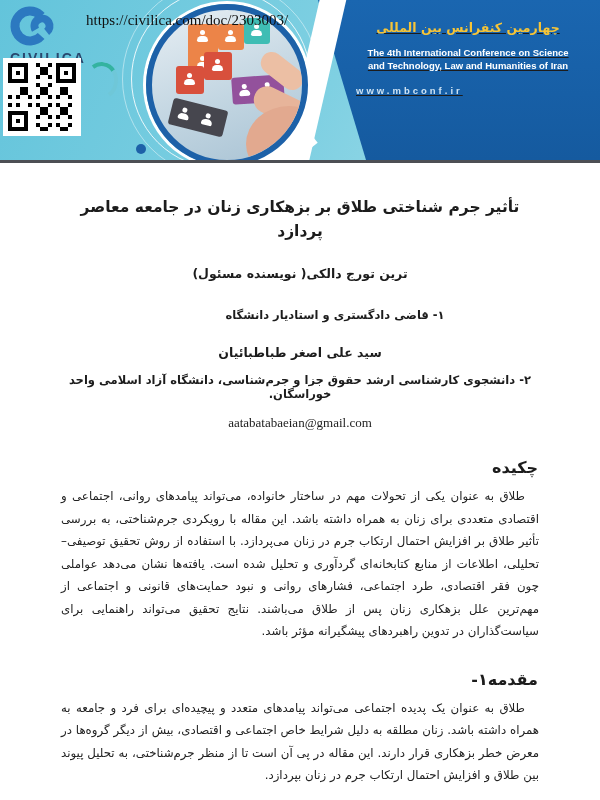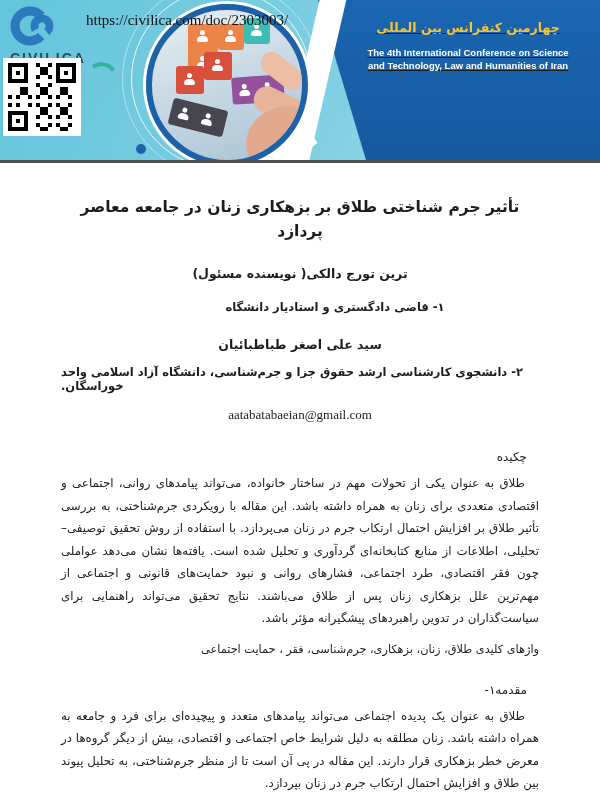--- a/index.html
+++ b/index.html
@@ -75,26 +75,26 @@
   .be{color:#ffffff;font-weight:bold;font-size:9.5px;
       font-family:"Liberation Sans",sans-serif;line-height:13px;}
   .be.first{margin-top:11px;}
   .bw{color:#cfe3f3;font-weight:bold;font-size:9.5px;letter-spacing:3px;margin-top:13px;
       font-family:"Liberation Sans",sans-serif;text-align:left;padding-left:14px;}
 
   
   main{direction:rtl;padding:0 61px;text-align:right;}
   h1{font-size:15.5px;font-weight:bold;text-align:center;margin:32px 0 0 0;line-height:24px;}
   .author{font-size:12.5px;font-weight:bold;text-align:center;margin-top:23px;}
-  .aff{font-size:11.5px;font-weight:bold;margin-top:19px;}
+  .aff{font-size:11.5px;font-weight:bold;margin-top:27px;}
   .aff1{text-align:right;padding-left:70px;text-align:center;}
-  .aff2{text-align:left;margin-top:13px;}
+  .aff2{text-align:center;margin-top:13px;}
   .email{font-family:"Liberation Serif",serif;direction:ltr;font-size:13px;
          text-align:center;margin-top:14px;}
-  h2.sec{font-size:12px;font-weight:normal;margin:27px 12px 0 0;}
+  h2.sec{font-size:16px;font-weight:bold;margin:27px 1px 0 0;}
   .para{font-size:11.8px;line-height:22.5px;text-align:justify;margin:8px 0 0 0;
         text-indent:14px;color:#222;}
   .keywords{font-size:11.3px;margin-top:13px;color:#222;}
   .intro-h{margin-top:17px;}
 </style>
 </head>
 <body>
 
 <div class="page">
 
@@ -261,35 +261,35 @@
           <div style="left: 16px; top: 64px; width: 4px; height: 4px;"></div>
         </div>
       </div>
 
     <div class="url">https://civilica.com/doc/2303003/</div>
 
     <div class="banner-text">
       <div class="b1">چهارمین کنفرانس بین المللی</div>
       <div class="be first">The 4th International Conference on Science</div>
       <div class="be">and Technology, Law and Humanities of Iran</div>
+      <div class="bw">www.mbconf.ir</div>
     </div>
   </header>
 
   <main>
     <h1>تأثیر جرم شناختی طلاق بر بزهکاری زنان در جامعه معاصر پردازد</h1>
 
     <div class="author">ترین تورج دالکی( نویسنده مسئول)</div>
     <div class="aff aff1">۱- قاضی دادگستری و استادیار دانشگاه</div>
 
     <div class="author">سید علی اصغر طباطبائیان</div>
     <div class="aff aff2">۲- دانشجوی کارشناسی ارشد حقوق جزا و جرم‌شناسی، دانشگاه آزاد اسلامی واحد خوراسگان.</div>
     <div class="email">aatabatabaeian@gmail.com</div>
 
     <h2 class="sec">چکیده</h2>
     <p class="para">طلاق به عنوان یکی از تحولات مهم در ساختار خانواده، می‌تواند پیامدهای روانی، اجتماعی و اقتصادی متعددی برای زنان به همراه داشته باشد. این مقاله با رویکردی جرم‌شناختی، به بررسی تأثیر طلاق بر افزایش احتمال ارتکاب جرم در زنان می‌پردازد. با استفاده از روش تحقیق توصیفی–تحلیلی، اطلاعات از منابع کتابخانه‌ای گردآوری و تحلیل شده است. یافته‌ها نشان می‌دهد عواملی چون فقر اقتصادی، طرد اجتماعی، فشارهای روانی و نبود حمایت‌های قانونی و اجتماعی از مهم‌ترین علل بزهکاری زنان پس از طلاق می‌باشند. نتایج تحقیق می‌تواند راهنمایی برای سیاست‌گذاران در تدوین راهبردهای پیشگیرانه مؤثر باشد.</p>
 
-    <div class="keywords">واژهای کلیدی طلاق، زنان، بزهکاری، جرم‌شناسی، فقر ، حمایت اجتماعی</div>
 
     <h2 class="sec intro-h"><span dir="ltr">-۱مقدمه</span></h2>
     <p class="para">طلاق به عنوان یک پدیده اجتماعی می‌تواند پیامدهای متعدد و پیچیده‌ای برای فرد و جامعه به همراه داشته باشد. زنان مطلقه به دلیل شرایط خاص اجتماعی و اقتصادی، بیش از دیگر گروه‌ها در معرض خطر بزهکاری قرار دارند. این مقاله در پی آن است تا از منظر جرم‌شناختی، به تحلیل پیوند بین طلاق و افزایش احتمال ارتکاب جرم در زنان بپردازد.</p>
   </main>
 
 </div>
 
 </body></html>

